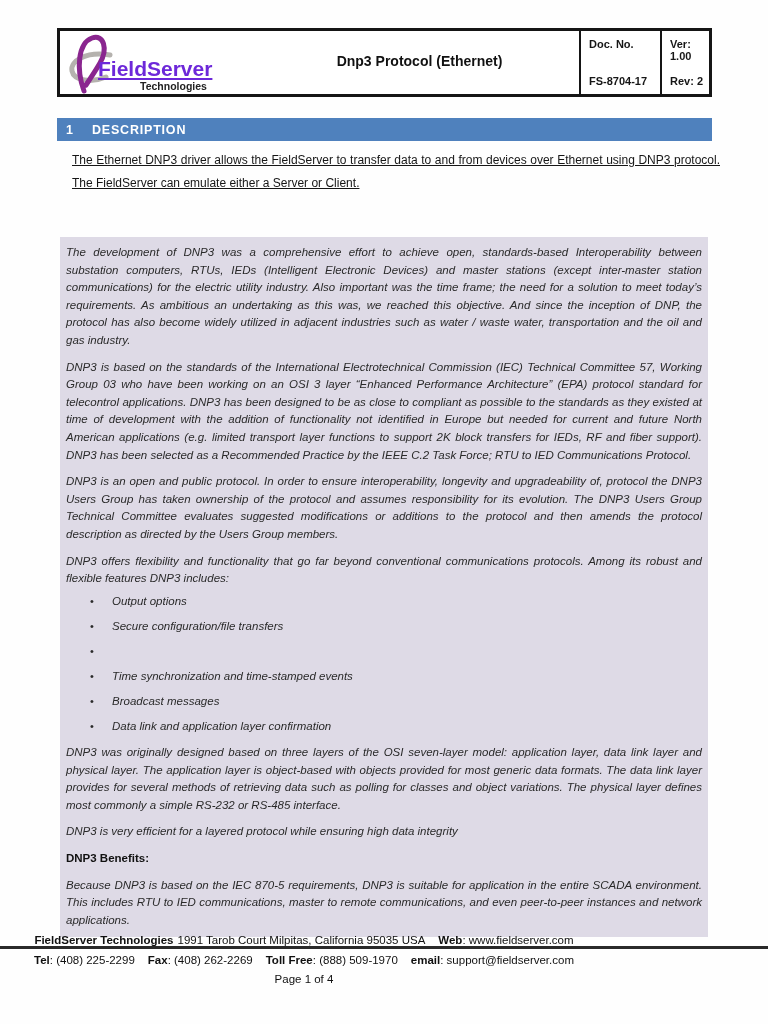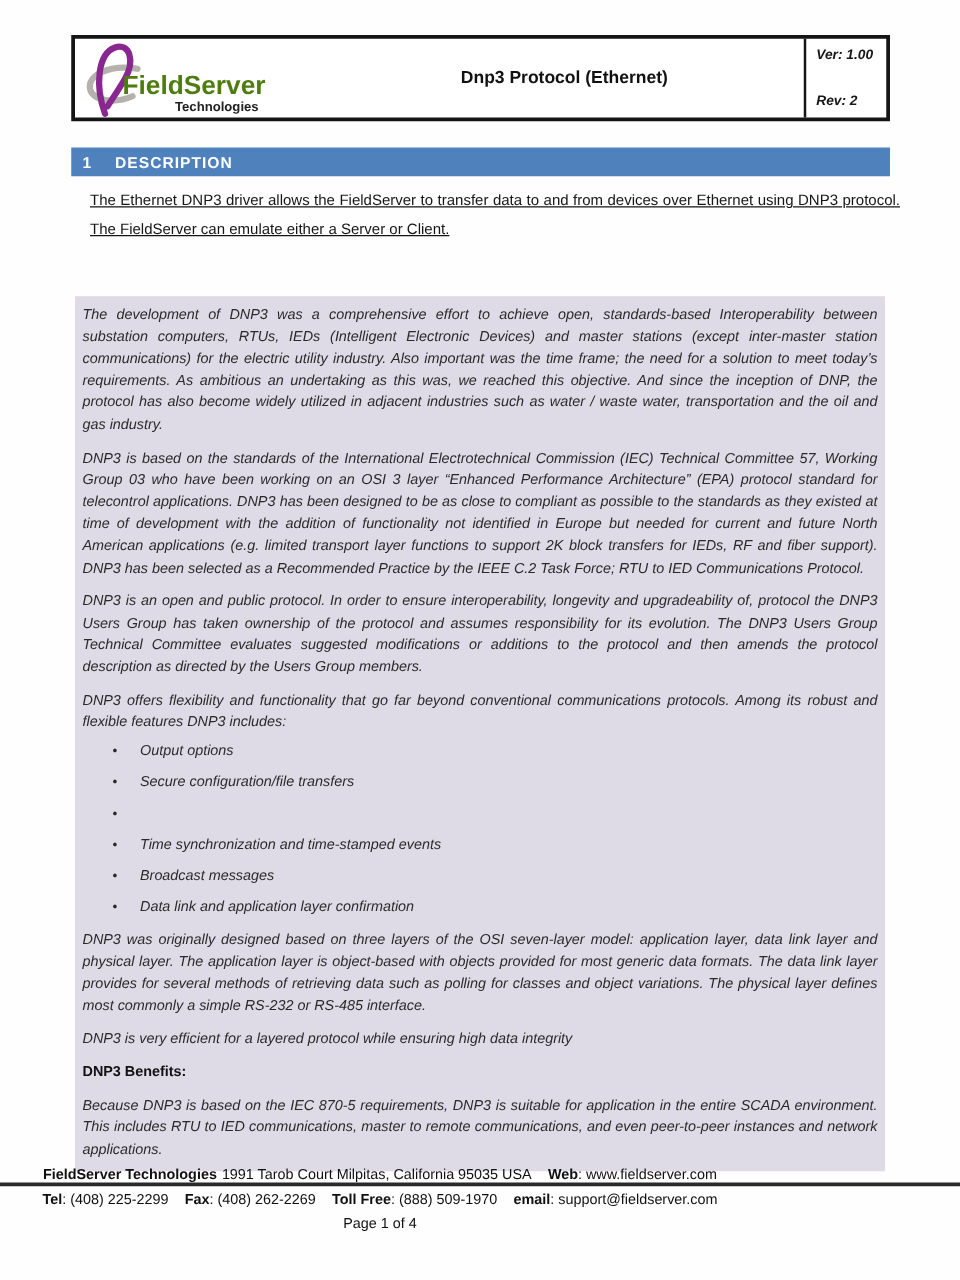--- a/index.html
+++ b/index.html
@@ -12,37 +12,37 @@
 
   
   .header-box {
     position:absolute; left:57px; top:28px; width:655px; height:69px;
     border:3px solid #151515; background:#fff; display:flex;
   }
   .logo-area { width:200px; position:relative; }
   .logo-swirl { position:absolute; left:6px; top:2px; }
   .brand-name {
     position:absolute; left:38px; top:26px;
-    font-size:21px; font-weight:bold; color:#4d7c0f; letter-spacing:0;
+    font-size:21px; font-weight:bold; color:#6d28d9; letter-spacing:0;text-decoration:underline;
   }
   .brand-sub {
     position:absolute; left:80px; top:49px;
     font-size:10.5px; font-weight:bold; color:#222;
   }
   .title-area {
     flex:1; display:flex; align-items:center; justify-content:center;
     font-size:14px; font-weight:bold; color:#111; padding-bottom:4px;
   }
   .doc-cell, .ver-cell {
     border-left:2px solid #151515;
     display:flex; flex-direction:column; justify-content:space-between;
     padding:7px 4px 7px 8px; font-size:11px; font-weight:bold; color:#161616;
   }
   .doc-cell { width:81px; }
-  .ver-cell { width:66px;font-style:italic; }
+  .ver-cell { width:49px; }
 
   
   .section-bar {
     position:absolute; left:57px; top:118px; width:655px; height:23px;
     background:#4f81bd; color:#ffffff; display:flex; align-items:center;
     font-weight:bold; font-size:12.5px;
   }
   .sec-num { padding-left:9px; width:35px; }
   .sec-title { letter-spacing:0.8px; }
 
@@ -90,20 +90,24 @@
   <div class="header-box">
     <div class="logo-area">
       <svg class="logo-swirl" width="70" height="62" viewBox="0 0 70 62">
         <path d="M 44 22 C 20 18, 4 28, 6 38 C 8 48, 26 50, 40 44" fill="none" stroke="#b5b2ae" stroke-width="5" stroke-linecap="round"></path>
         <path d="M 18 58 C 10 36, 12 10, 26 5 C 38 1, 42 16, 34 30 C 30 37, 24 46, 20 52" fill="none" stroke="#8a268f" stroke-width="5" stroke-linecap="round"></path>
       </svg>
       <span class="brand-name">FieldServer</span>
       <span class="brand-sub">Technologies</span>
     </div>
     <div class="title-area">Dnp3 Protocol (Ethernet)</div>
+    <div class="doc-cell">
+      <span>Doc. No.</span>
+      <span>FS-8704-17</span>
+    </div>
     <div class="ver-cell">
       <span>Ver: 1.00</span>
       <span>Rev: 2</span>
     </div>
   </div>
 
   <div class="section-bar">
     <span class="sec-num">1</span>
     <span class="sec-title">DESCRIPTION</span>
   </div>

